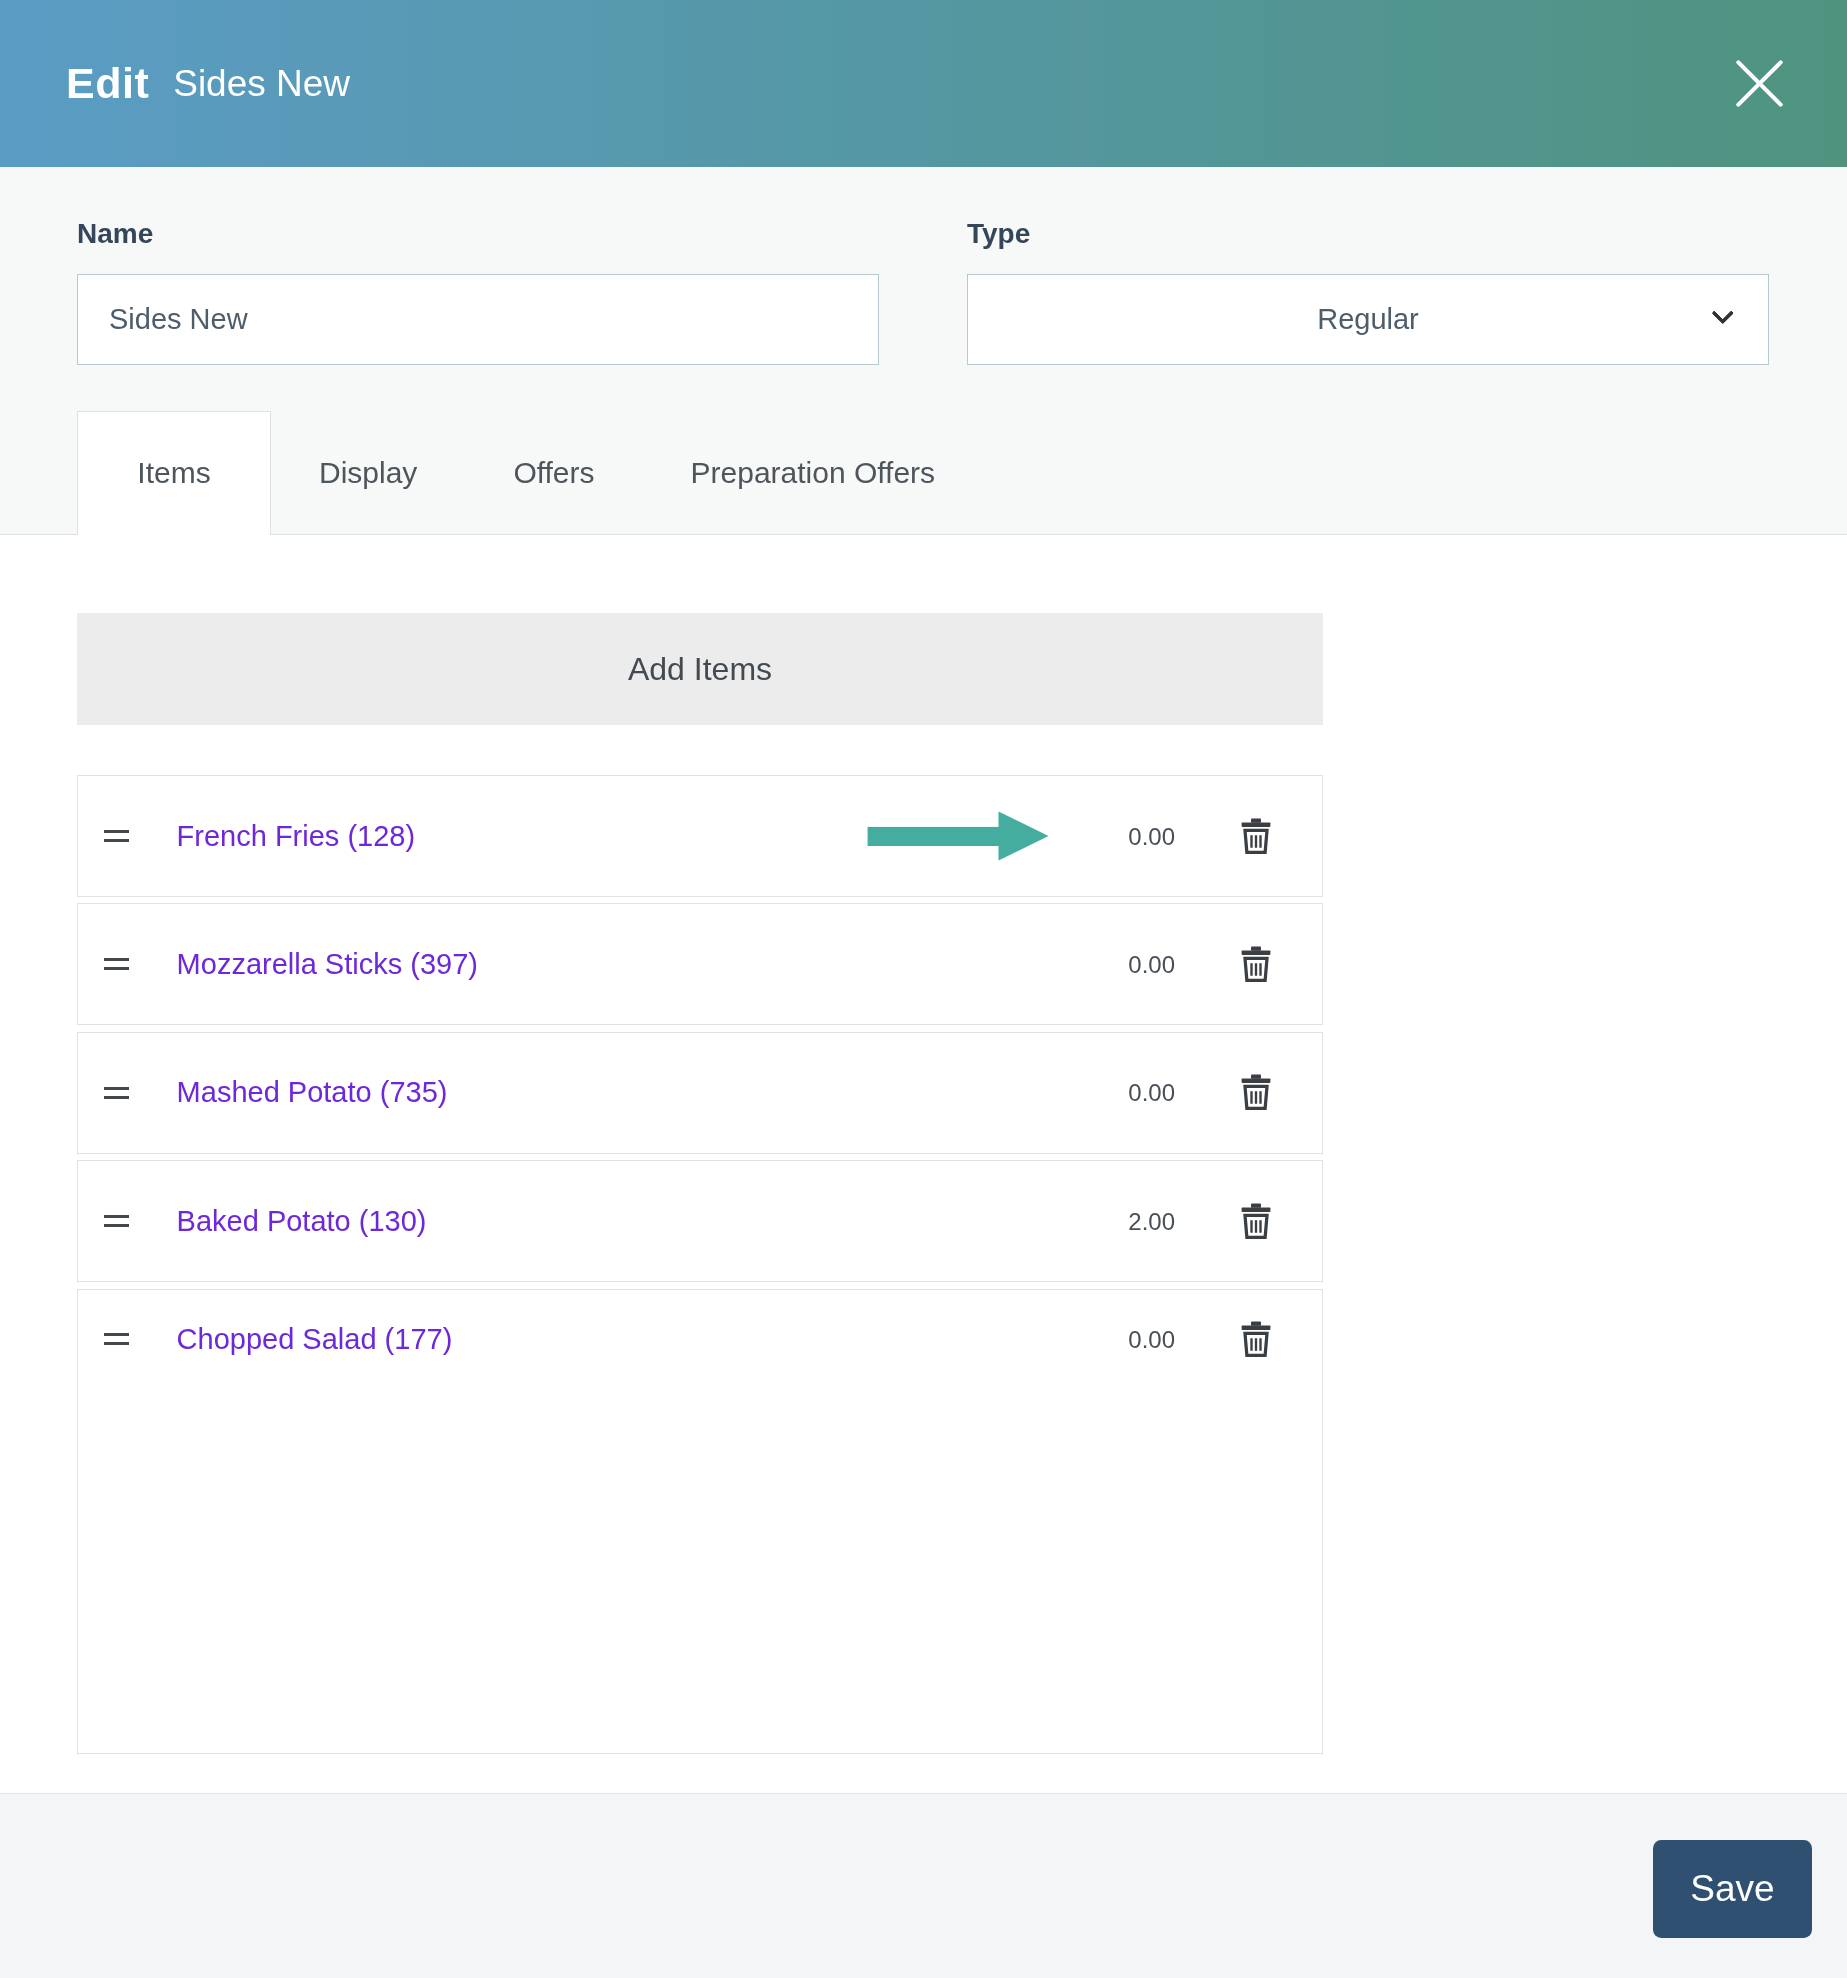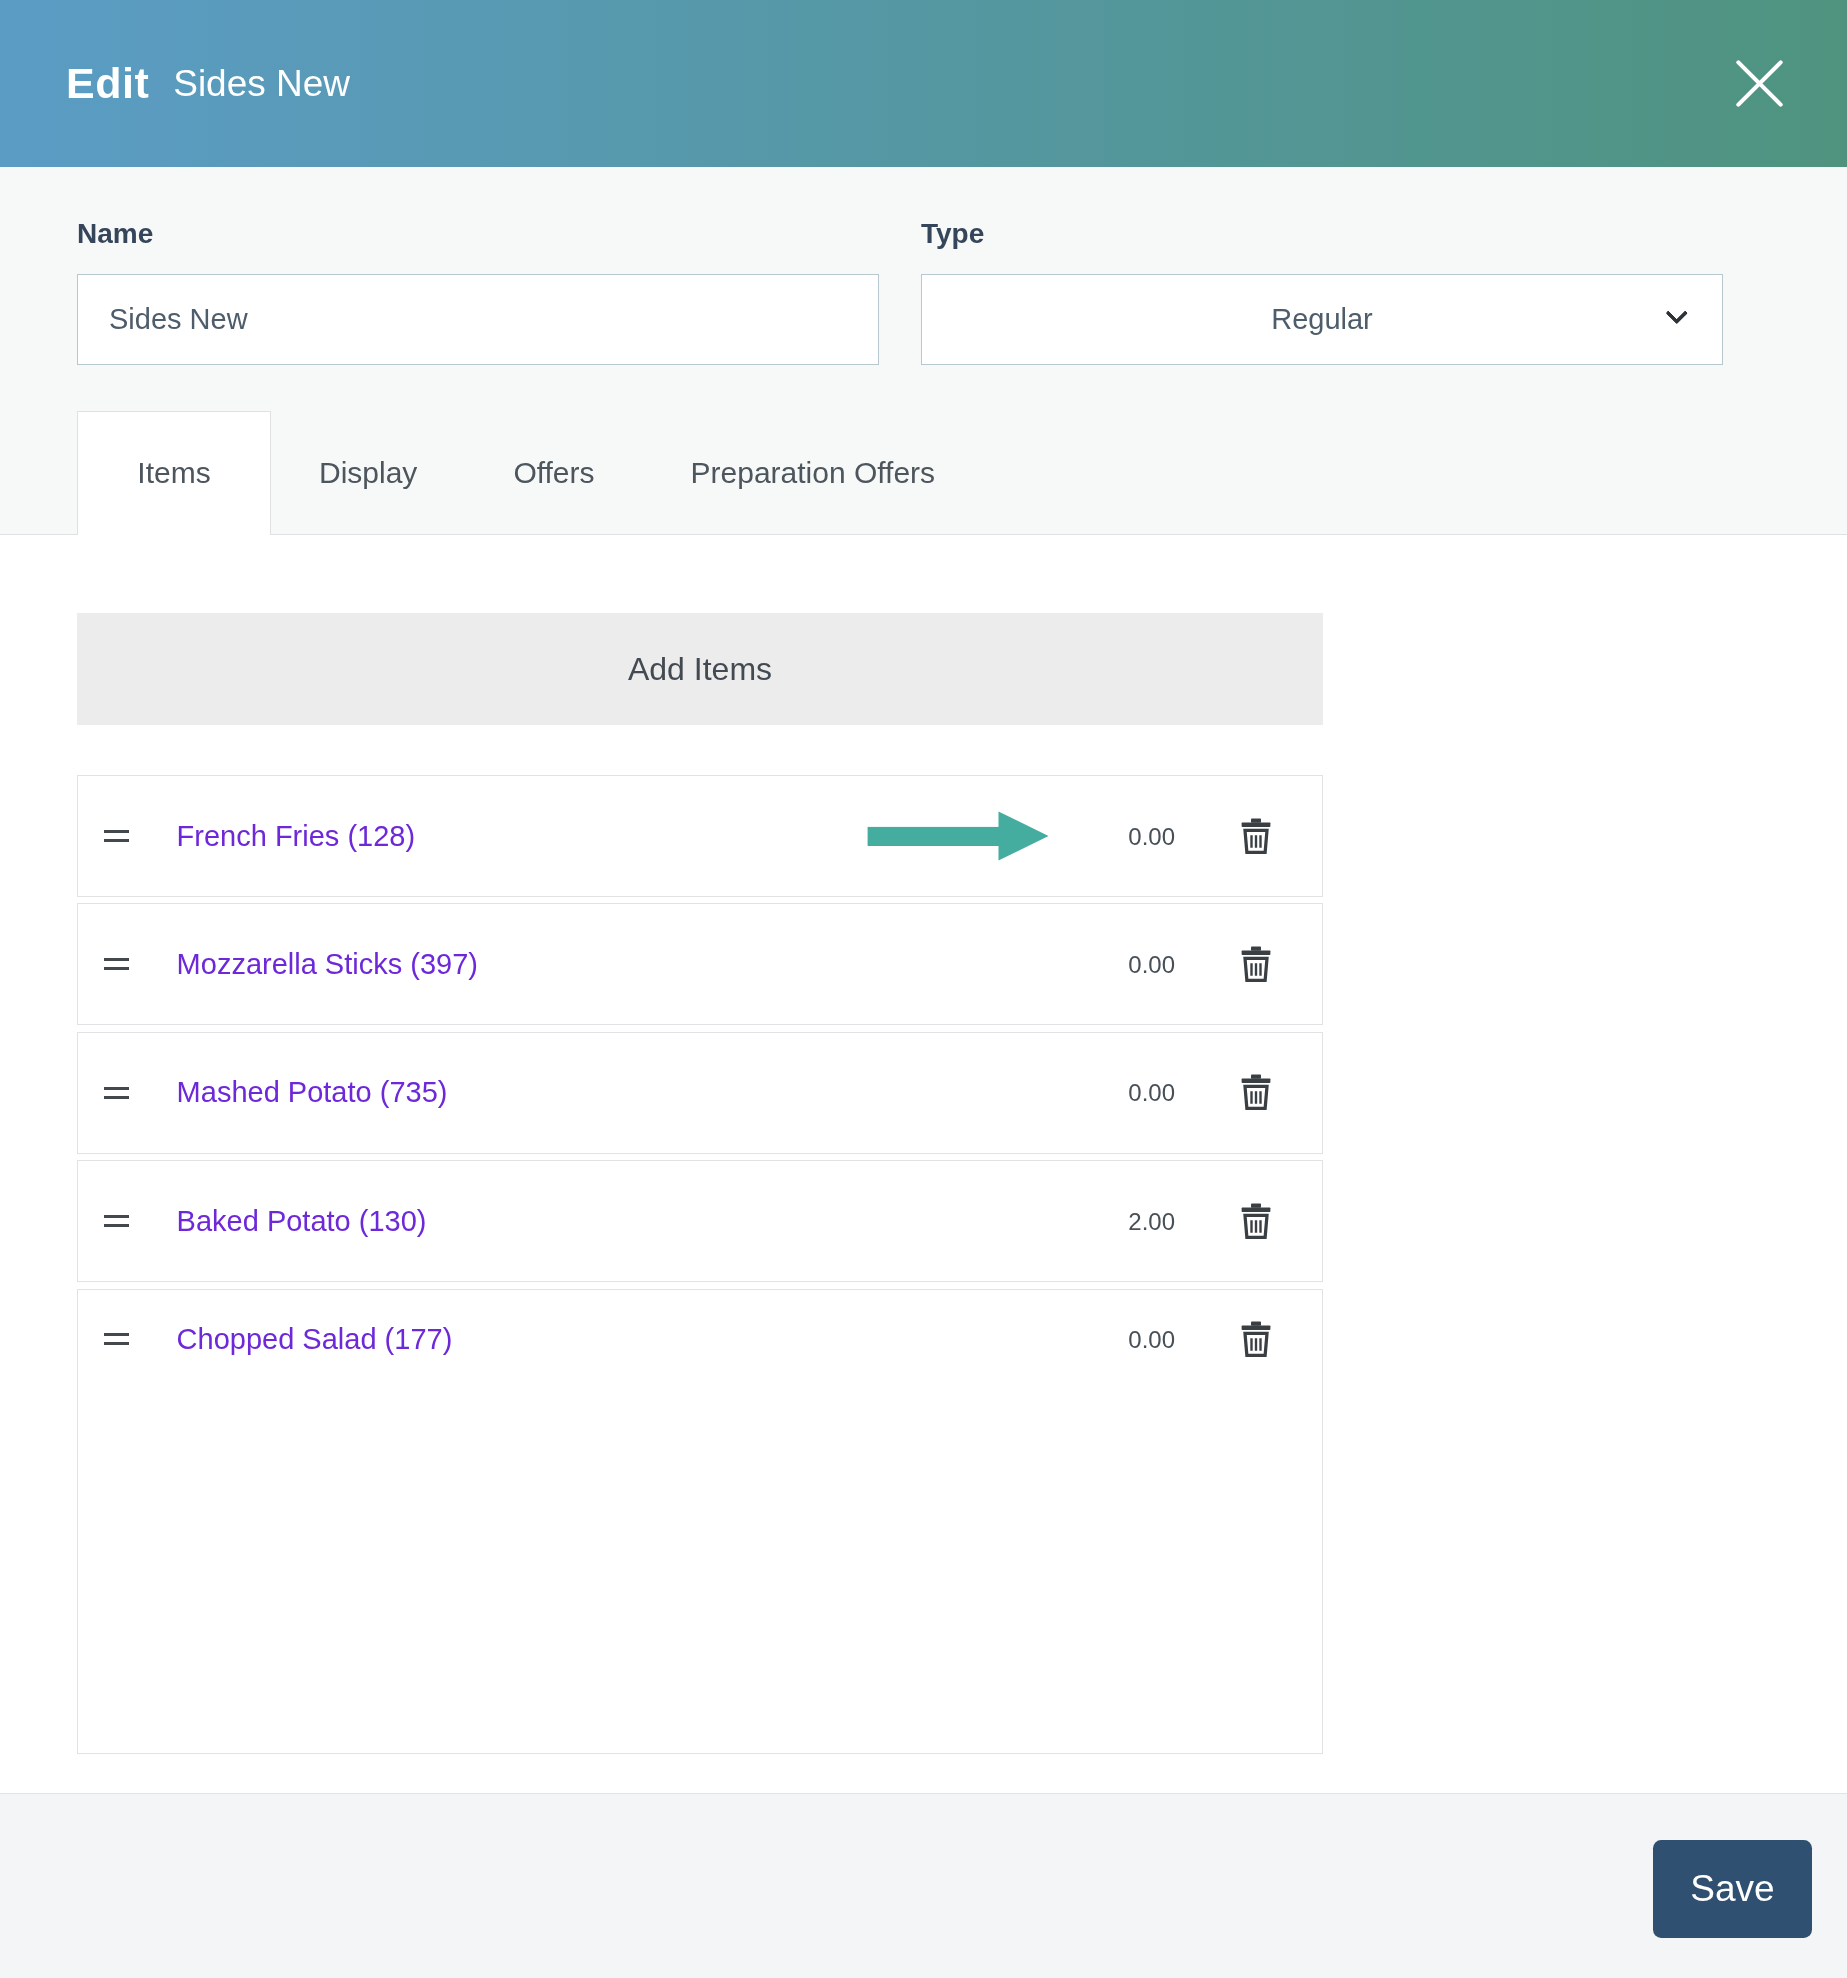--- a/index.html
+++ b/index.html
@@ -22,21 +22,21 @@
   .title-prefix { color: #fff; font-size: 43px; font-weight: 600; letter-spacing: 0.5px; }
   .title-name   { color: #fff; font-size: 37px; font-weight: 400; margin-left: 24px; }
   .close-btn { margin-left: auto; cursor: pointer; width: 58px; height: 58px; display: flex; align-items: center; justify-content: center; }
 
   
   .top {
     background: #f7f8f8;
     border-bottom: 0.9px solid #dfe2e4;
     padding: 51px 77px 0 77px;
   }
-  .form-row { display: flex; gap: 42px; }
+  .form-row { display: flex; gap: 88px; }
   .field { width: 802px; }
   .field-label { font-size: 28px; font-weight: 700; color: #36465a; margin-bottom: 24px; }
   .text-input, .select-box {
     width: 100%; height: 91px;
     background: #fff;
     border: 1.8px solid #b7c9cf;
     font-size: 29px; color: #4e5d6b;
     padding: 0 31px;
     font-family: inherit;
   }

